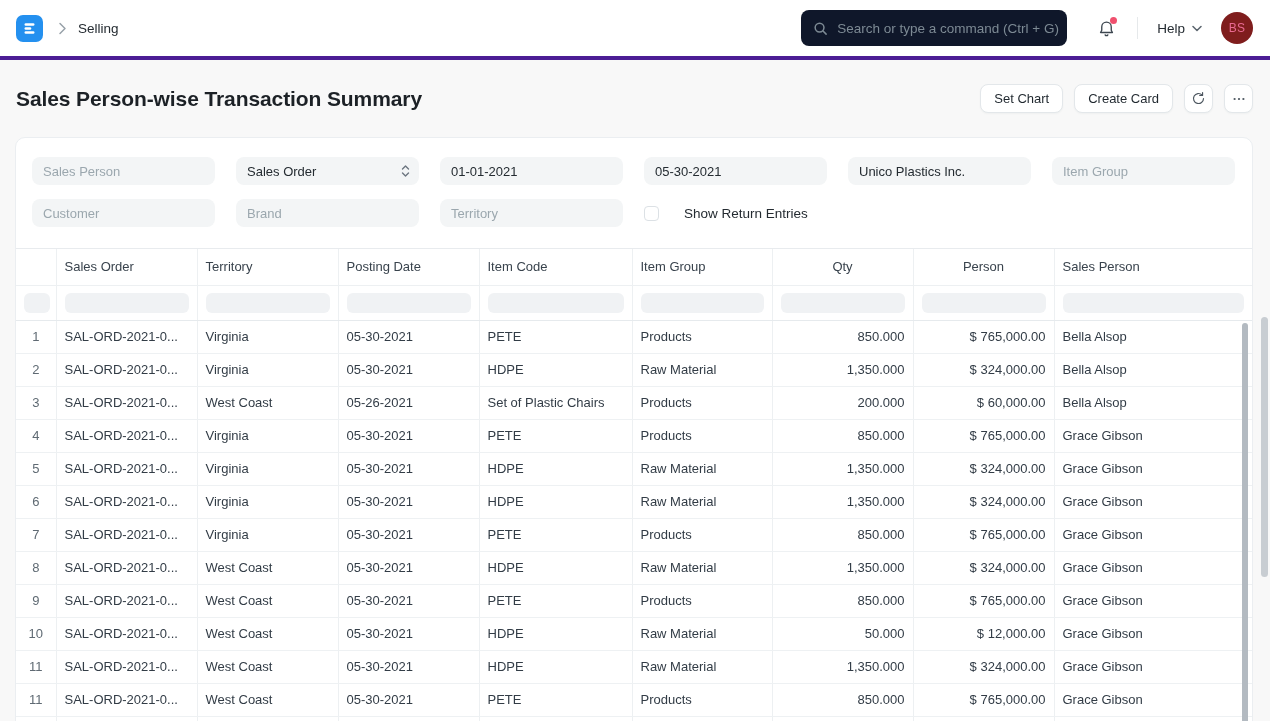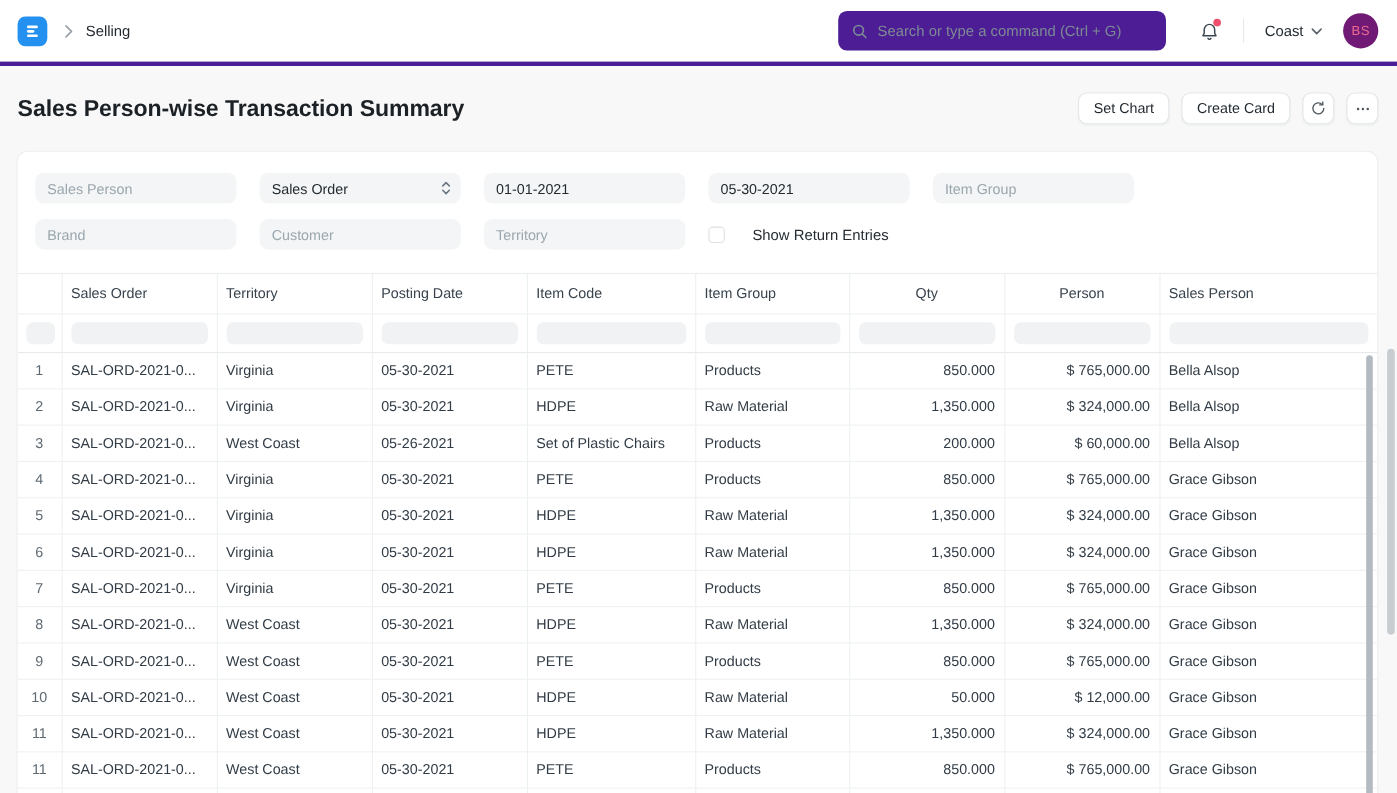--- a/index.html
+++ b/index.html
@@ -13,37 +13,37 @@
     height:60px; background:#ffffff; border-bottom:4px solid #4c1d95;
     display:flex; align-items:center; padding:0 17px 0 16px;
   }
   .logo {
     width:27px; height:27px; border-radius:7px; background:#2490ef;
     display:flex; align-items:center; justify-content:center; cursor:pointer; flex:none;
   }
   .crumb-chevron { margin:0 11px 0 15px; display:flex; color:#98a1a9; }
   .breadcrumb { font-size:13.5px; font-weight:500; color:#242b31; cursor:pointer; }
   .search {
-    margin-left:auto; width:298px; height:36px; background:#4c1d95; border-radius:8px;
+    margin-left:auto; width:266px; height:36px; background:#0f172a; border-radius:8px;
     display:flex; align-items:center; padding:0 12px; gap:9px; cursor:text;
   }
   .search .ph { color:#7d8a94; font-size:13.5px; white-space:nowrap; }
   .search-icon { display:flex; color:#7d8a94; }
   .bell-wrap { margin-left:30px; position:relative; display:flex; cursor:pointer; color:#3c464f; }
   .bell-dot {
     position:absolute; top:-2px; right:-1px; width:7px; height:7px;
     border-radius:50%; background:#f0506e;
   }
   .nav-divider { width:1px; height:22px; background:#e6e9eb; margin:0 19px 0 21px; }
   .help { display:flex; align-items:center; gap:7px; cursor:pointer; }
   .help span { font-size:13.5px; color:#242b31; }
   .help .chev { display:flex; color:#5a646d; }
   .avatar {
     width:32px; height:32px; margin-left:19px; border-radius:50%;
-    background:#701a75; color:#ea6a92; font-size:12px; font-weight:500;
+    background:#7f1d1d; color:#ea6a92; font-size:12px; font-weight:500;
     display:flex; align-items:center; justify-content:center; letter-spacing:.3px; cursor:pointer;
   }
   
   .page-head { display:flex; align-items:center; justify-content:space-between; padding:24px 17px 0 16px; }
   .page-title { font-size:21px; font-weight:700; color:#1c2126; letter-spacing:-.1px; }
   .actions { display:flex; align-items:flex-end; gap:11px;margin-left:44px; }
   .btn {
     height:29px; padding:0 13px; background:#fff; border:1px solid #e3e7ea; border-radius:8px;
     font-family:inherit; font-size:13px; color:#1f272e; display:flex; align-items:center;
     box-shadow:0 1px 2px rgba(25,39,52,.04); cursor:pointer; white-space:nowrap;
@@ -134,21 +134,21 @@
           <path d="M18 14.2V10a6 6 0 0 0-12 0v4.2L4.5 17h15z"></path>
           <path d="M10.3 20a1.9 1.9 0 0 0 3.4 0"></path>
         </svg>
     </span>
     <span class="bell-dot"></span>
   </div>
 
   <div class="nav-divider"></div>
 
   <div class="help">
-    <span>Coast</span>
+    <span>Help</span>
     <span class="chev">
       <svg width="10" height="7" viewBox="0 0 10 7" fill="none" stroke="currentColor" stroke-width="1.5" stroke-linecap="round" stroke-linejoin="round">
           <path d="M1 1.5l4 4 4-4"></path>
         </svg>
     </span>
   </div>
 
   <div class="avatar">
     <span>BS</span>
   </div>
@@ -187,25 +187,26 @@
         <span>Sales Order</span>
         <span class="sort-icon">
           <svg width="9" height="14" viewBox="0 0 9 14" fill="none" stroke="currentColor" stroke-width="1.4" stroke-linecap="round" stroke-linejoin="round">
               <path d="M1.5 5l3-3 3 3"></path>
               <path d="M1.5 9l3 3 3-3"></path>
             </svg>
         </span>
       </div>
       <input class="f-field" readonly="" value="01-01-2021" style="">
       <input class="f-field" readonly="" value="05-30-2021" style="">
+      <input class="f-field" readonly="" value="Unico Plastics Inc." style="">
       <input class="f-field" readonly="" placeholder="Item Group" style="">
     </div>
     <div class="filter-row">
+      <input class="f-field" readonly="" placeholder="Customer" style="">
       <input class="f-field" readonly="" placeholder="Brand" style="">
-      <input class="f-field" readonly="" placeholder="Customer" style="">
       <input class="f-field" readonly="" placeholder="Territory" style="">
       <div class="checkbox-wrap">
         <input type="checkbox" class="checkbox" id="show-return" style="">
         <label for="show-return">Show Return Entries</label>
       </div>
     </div>
   </div>
 
   <div class="datatable">
     <table>

